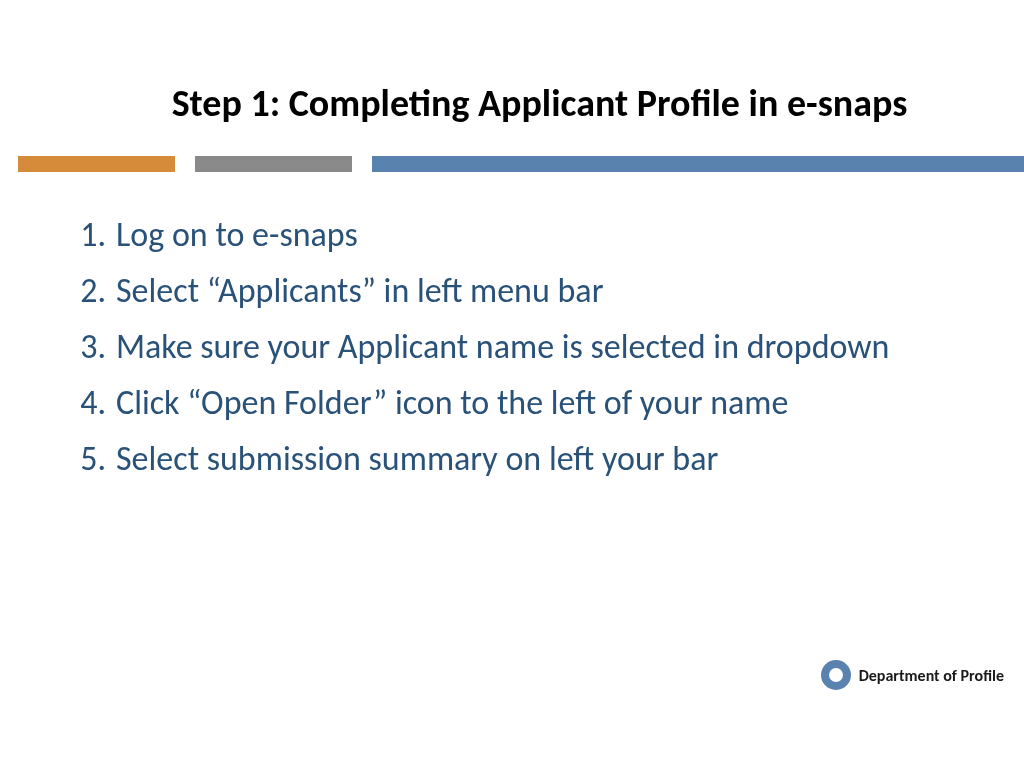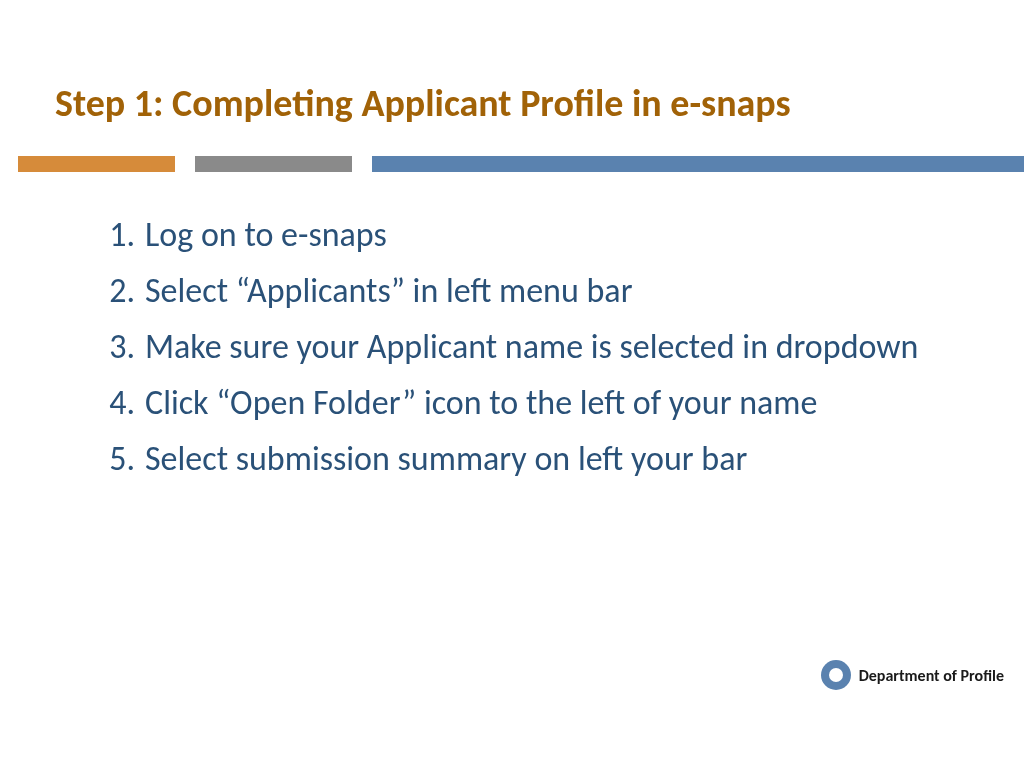--- a/index.html
+++ b/index.html
@@ -12,22 +12,23 @@
       overflow: hidden;
     }
     .slide {
       width: 100%;
       height: 100%;
       padding: 0;
     }
     .title {
       font-size: 38px;
       font-weight: bold;
-      color: #a16207;
+      color: #000000;
       padding: 80px 0 20px 55px;
+      text-align: center;
     }
     .bar-container {
       display: flex;
       gap: 20px;
       padding-left: 18px;
       padding-right: 0;
       height: 16px;
       margin-top: 10px;
     }
     .bar-orange {
@@ -39,21 +40,21 @@
       background: #8a8a8a;
       width: 157px;
       height: 16px;
     }
     .bar-blue {
       background: #5a82af;
       flex: 1;
       height: 16px;
     }
     .list-container {
-      padding: 40px 50px 0 85px;
+      padding: 40px 50px 0 56px;
     }
     ol {
       list-style: none;
       counter-reset: item;
     }
     ol li {
       counter-increment: item;
       font-size: 34px;
       color: #2a5178;
       line-height: 1.35;

